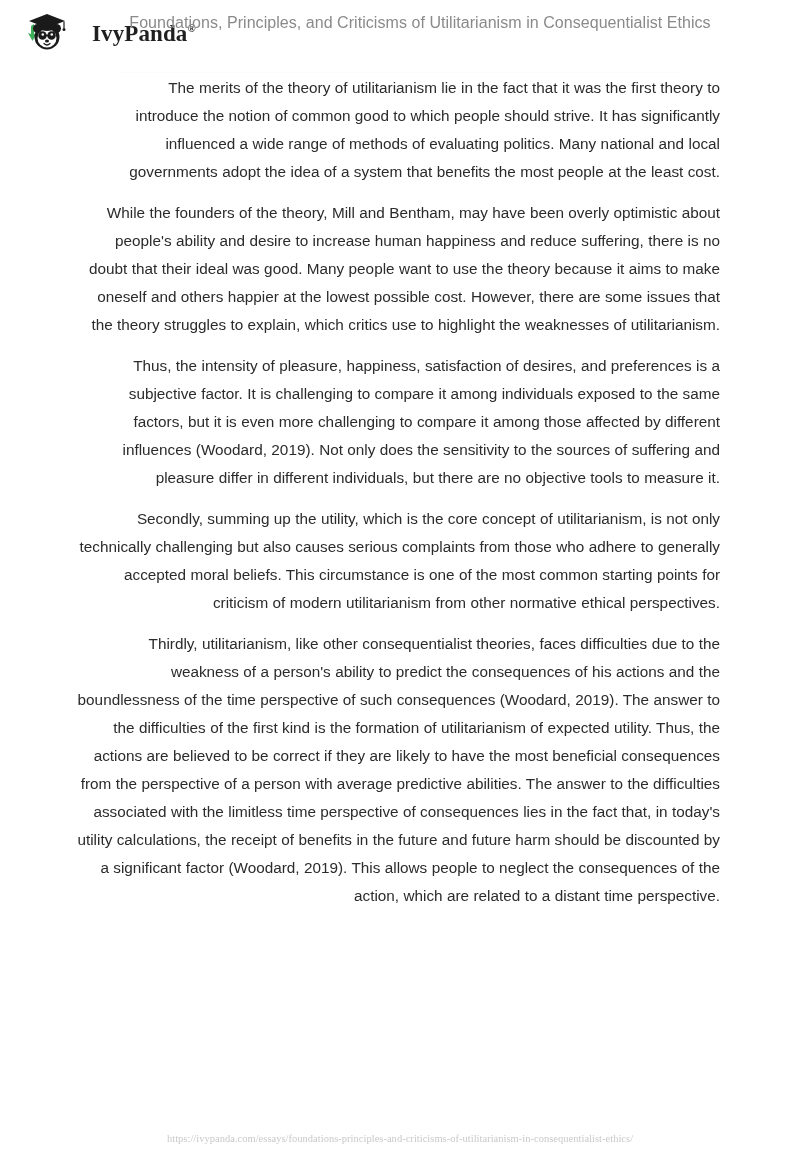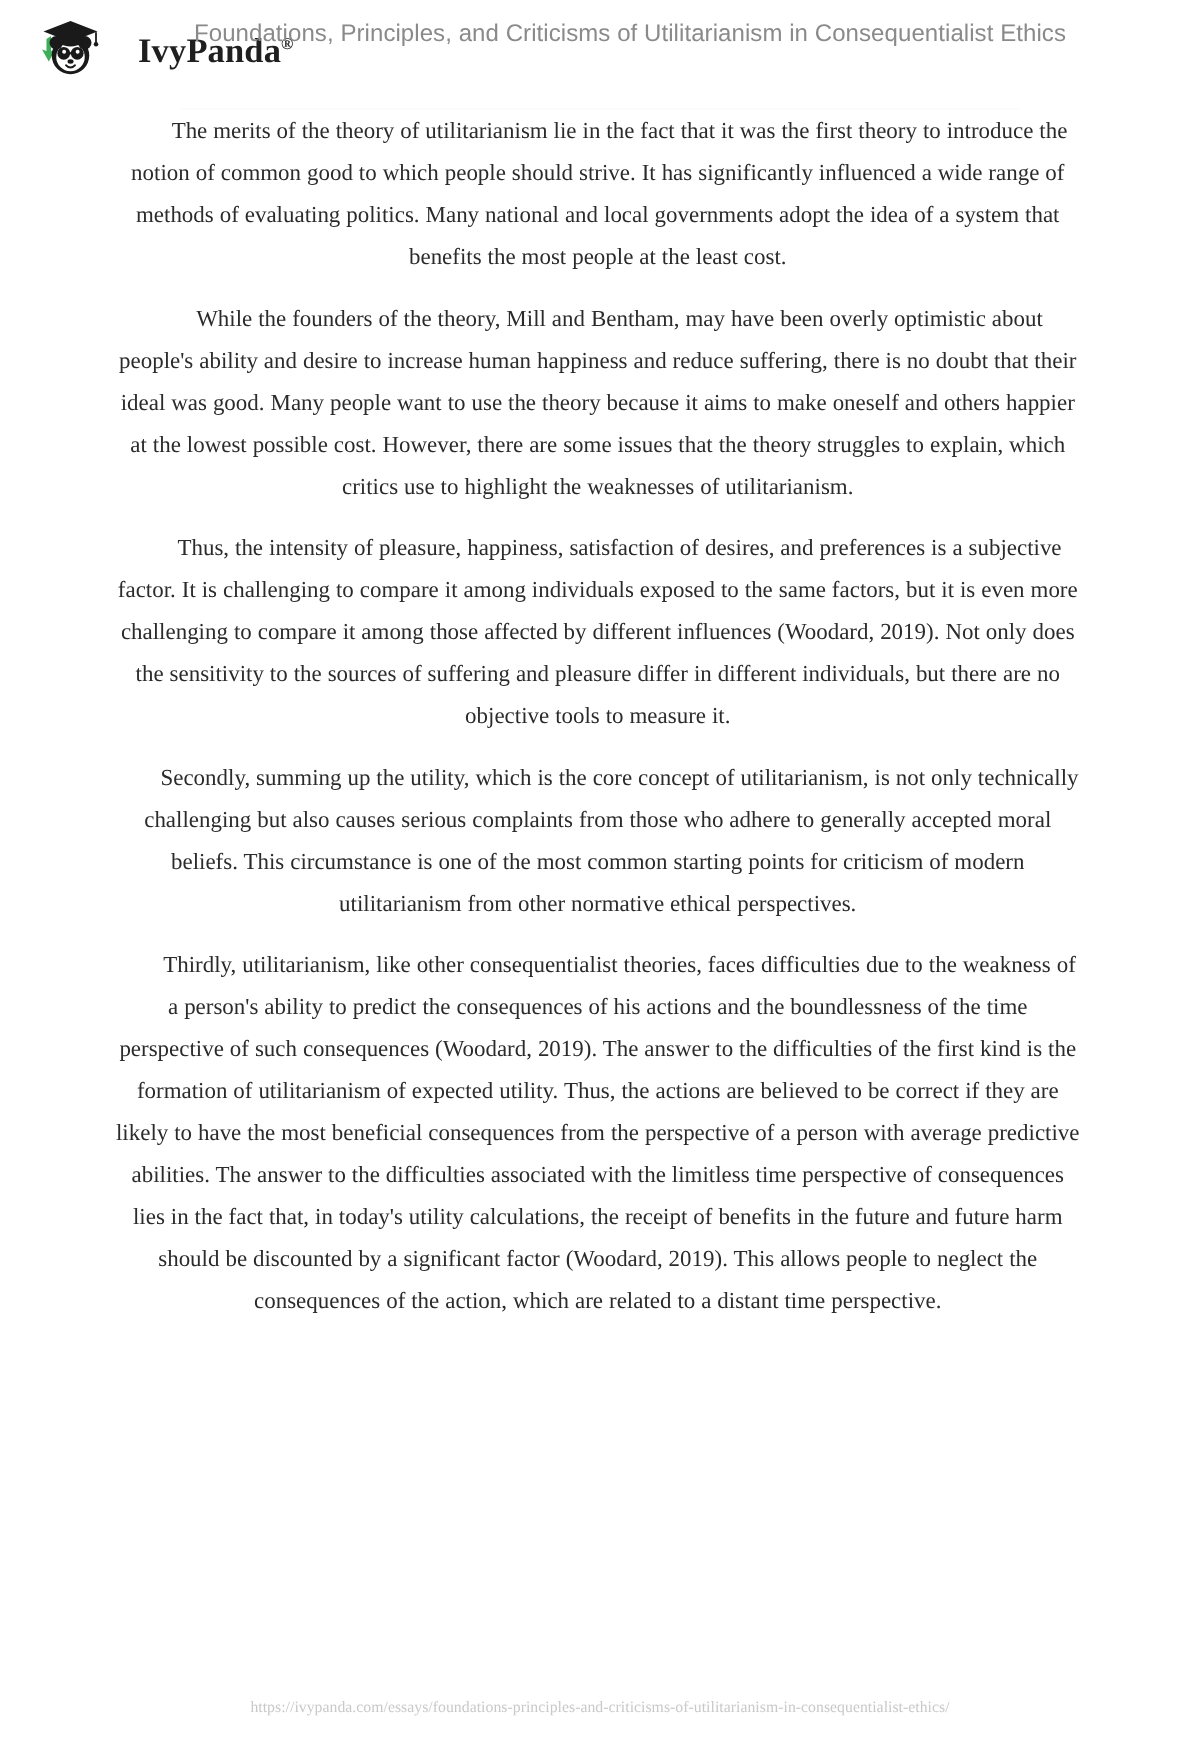--- a/index.html
+++ b/index.html
@@ -87,23 +87,22 @@
     margin: 0 0 22px 0;
     line-height: 1.2;
     letter-spacing: -0.1px;
   }
   .article-body p {
     margin: 0 0 13px 0;
     font-size: 15.3px;
     line-height: 28px;
     color: #2b2b2b;
     text-indent: 29px;
-    text-align: center;
+    text-align: right;
     word-spacing: 0.15px;
-    font-family: Liberation Serif, serif;
   }
 
   
   .page-footer {
     position: absolute;
     left: 0;
     right: 0;
     bottom: 14px;
     text-align: center;
   }

